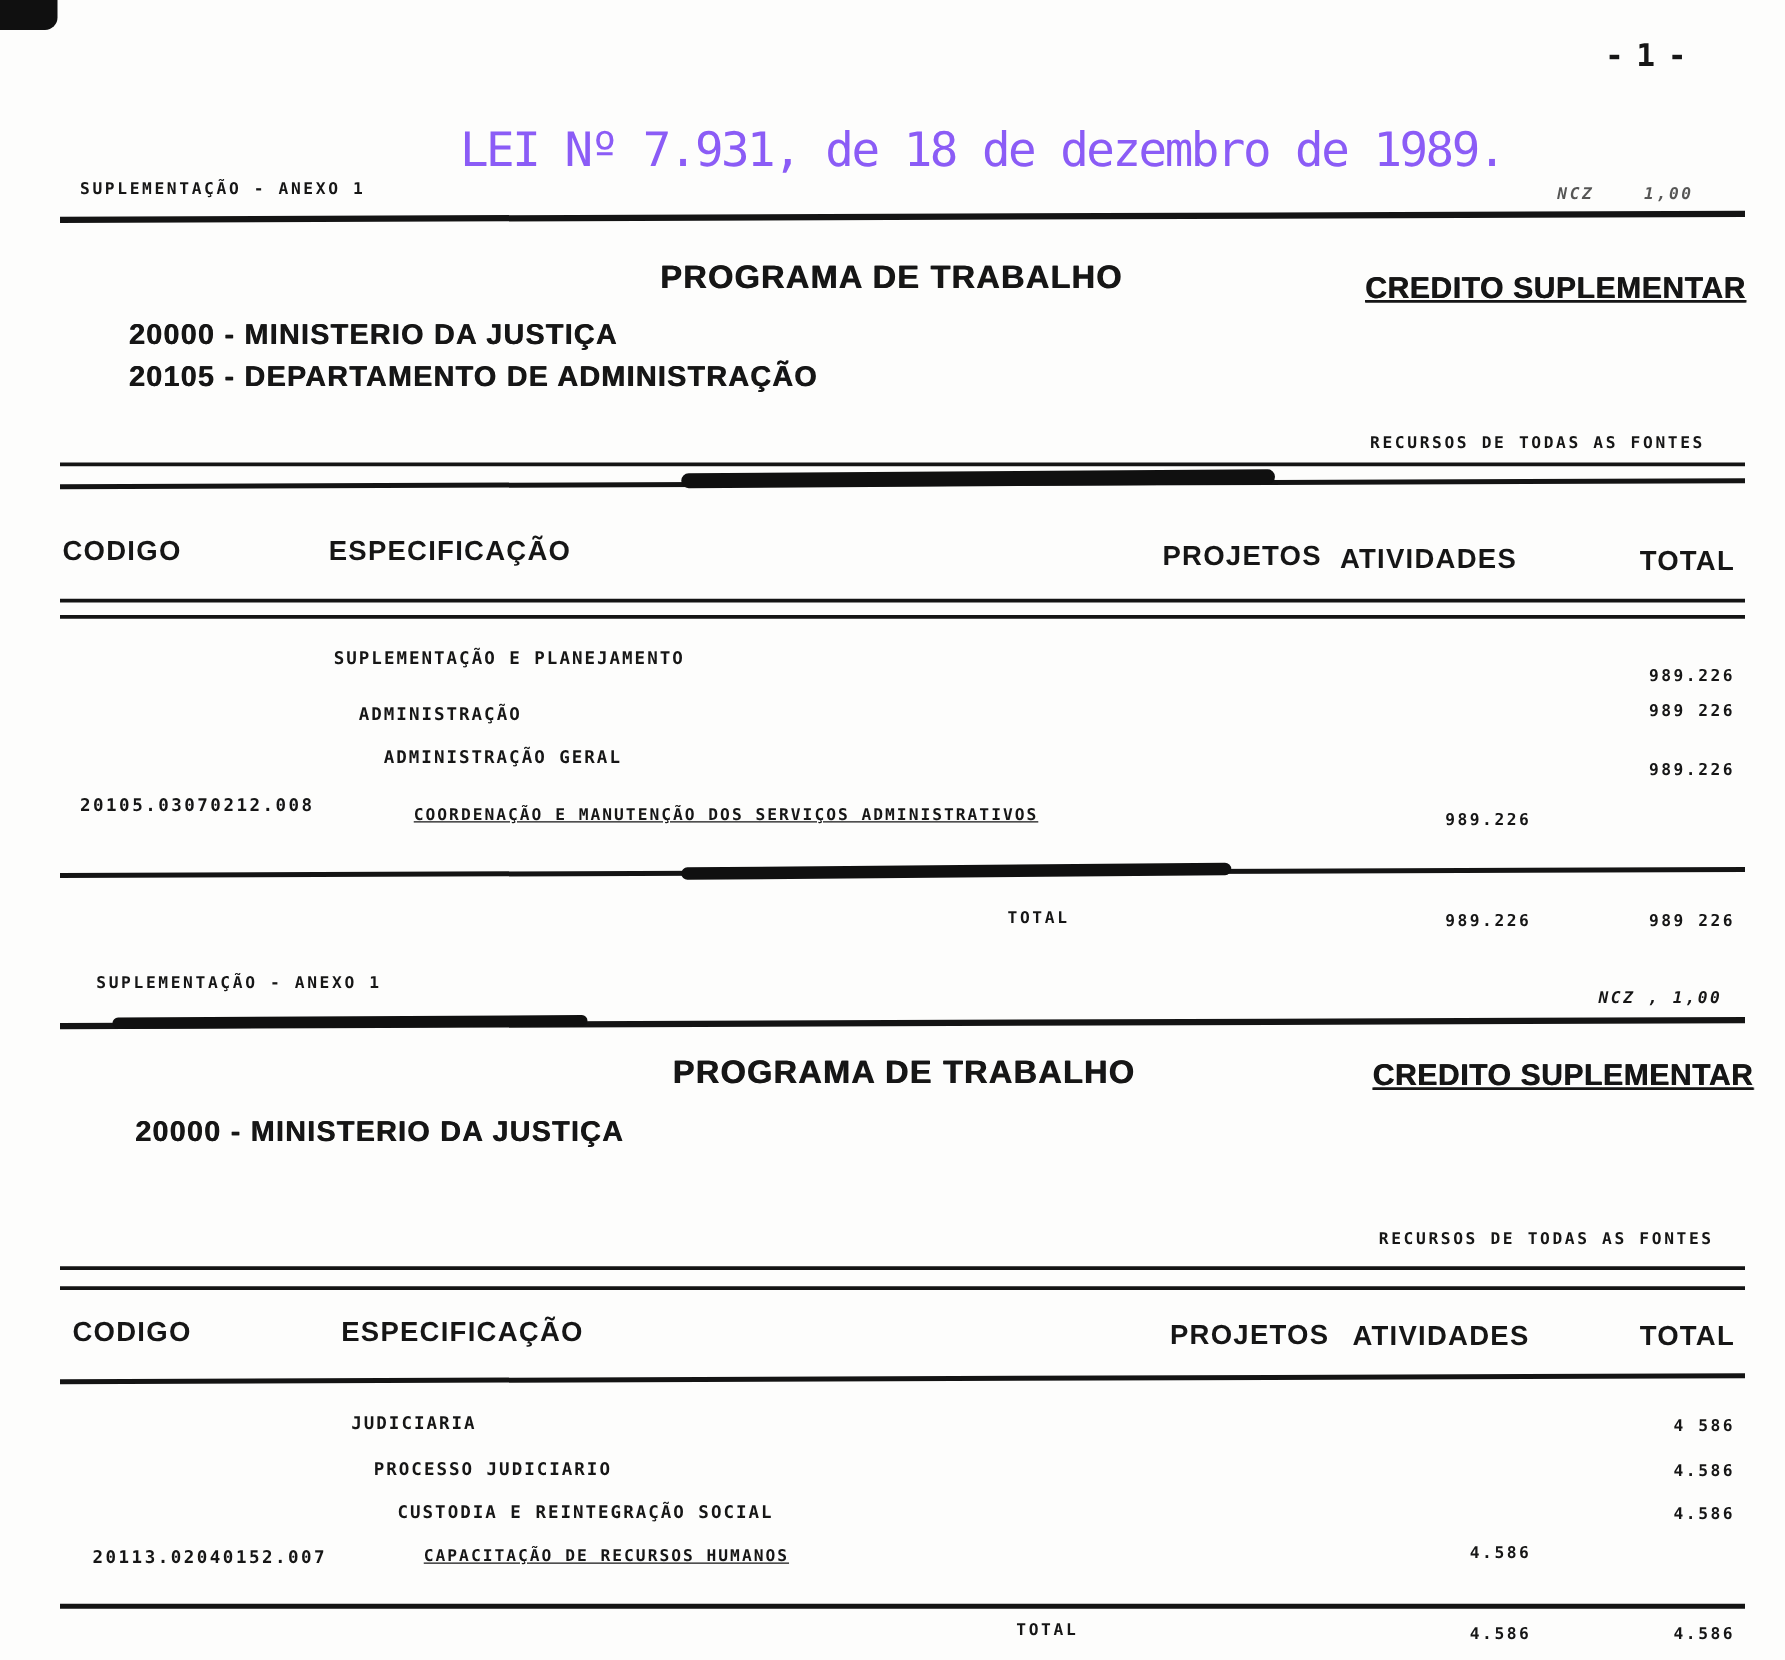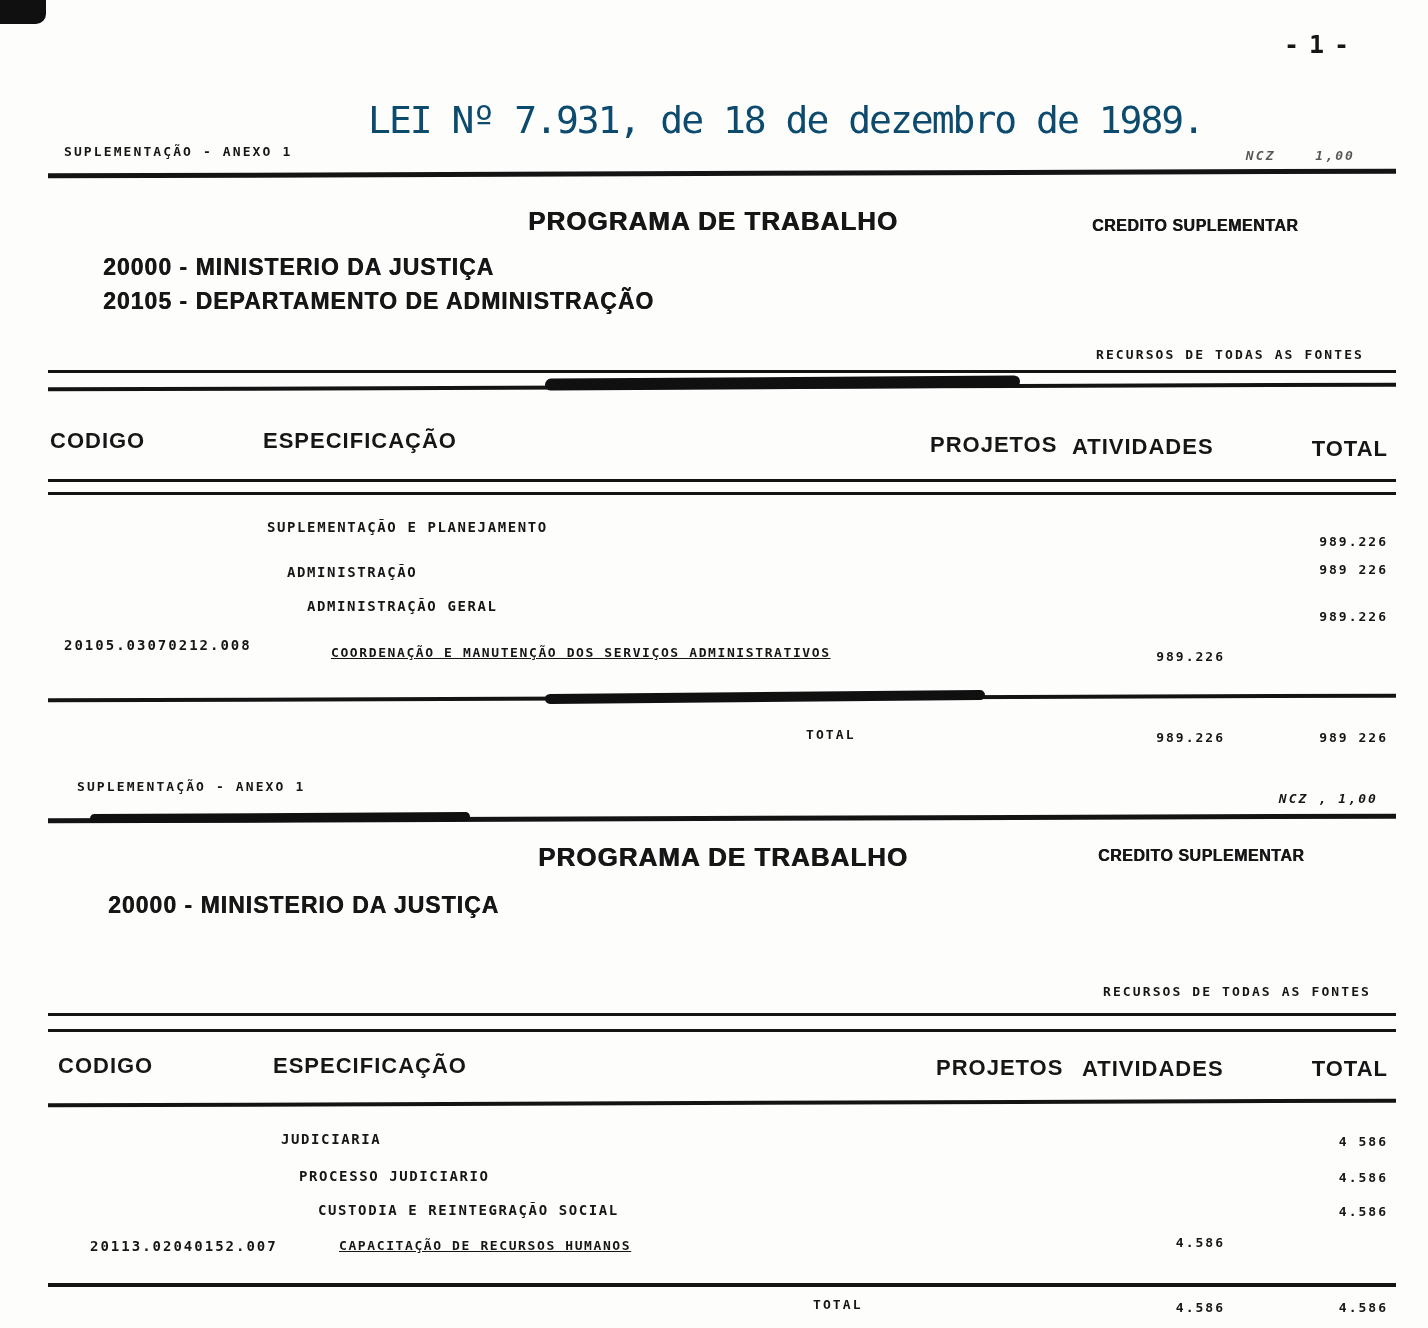--- a/index.html
+++ b/index.html
@@ -2,29 +2,29 @@
 <html><head>
 <meta charset="utf-8">
 <style>
   * { margin:0; padding:0; box-sizing:border-box; }
   html,body { width:1428px; height:1328px; }
   body { background:#fdfdfc; }
   .page { position:relative; width:1428px; height:1328px; background:#fdfdfc; color:#161616; overflow:hidden; }
   .abs { position:absolute; }
   .mono { font-family:"DejaVu Sans Mono", monospace; font-weight:bold; }
   .sans { font-family:"Liberation Sans", sans-serif; font-weight:bold; }
-  .title { font-family:"DejaVu Sans Mono", monospace; font-weight:normal; font-size:38px; letter-spacing:-2px; color:#0c4a6e; }
+  .title { font-family:"DejaVu Sans Mono", monospace; font-weight:normal; font-size:38px; letter-spacing:-2px; color:#8b5cf6; }
   .pagenum { font-family:"DejaVu Sans Mono", monospace; font-weight:bold; font-size:25px; letter-spacing:10px; }
   .lbl { font-size:13px; letter-spacing:2.1px; }
   .num { font-size:13px; letter-spacing:2px; text-align:right; }
   .rowtxt { font-size:14px; letter-spacing:1.6px; }
   .rowtxt-sm { font-size:13px; letter-spacing:1.6px;text-decoration:underline; }
   .code { font-size:14px; letter-spacing:2px; }
   .h-prog { font-size:26px; letter-spacing:1px; text-shadow:0.6px 0 currentColor; }
-  .h-cred { font-size:16px; letter-spacing:0.5px; text-shadow:0.5px 0 currentColor; }
+  .h-cred { font-size:24px; letter-spacing:0.5px; text-shadow:0.5px 0 currentColor;text-decoration:underline; }
   .h-org  { font-size:23px; letter-spacing:1px; text-shadow:0.5px 0 currentColor;margin-left:45px; }
   .h-col  { font-size:22px; letter-spacing:1px; }
   .col-total { right:40px; }
   .col-ativ  { right:203px; }
   .pre { white-space:pre;font-style:italic; }
   .faded { opacity:.72; }
   .rule { position:absolute; left:48px; width:1348px; background:#141414; }
   .blob { position:absolute; background:#101010; border-radius:8px; }
   .tilt { transform:rotate(-0.2deg); }
   .overprint { display:inline-block; font-size:26px; letter-spacing:1.5px; font-weight:bold;
@@ -119,21 +119,21 @@
 
     <div class="abs mono rowtxt" style="left:281px;top:1131px;">JUDICIARIA</div>
     <div class="abs mono num col-total" style="top:1134px;">4 586</div>
 
     <div class="abs mono rowtxt" style="left:299px;top:1168px;">PROCESSO JUDICIARIO</div>
     <div class="abs mono num col-total" style="top:1170px;">4.586</div>
 
     <div class="abs mono rowtxt" style="left:318px;top:1202px;">CUSTODIA E REINTEGRAÇÃO SOCIAL</div>
     <div class="abs mono num col-total" style="top:1204px;">4.586</div>
 
-    <div class="abs mono code" style="left:74px;top:1238px;margin-left:16px;">20113.02040152.007</div>
+    <div class="abs mono code" style="left:74px;top:1238px;">20113.02040152.007</div>
     <div class="abs mono rowtxt-sm" style="left:339px;top:1238px;">CAPACITAÇÃO DE RECURSOS HUMANOS</div>
     <div class="abs mono num col-ativ" style="top:1235px;">4.586</div>
 
     <div class="rule" style="top:1283px;height:4px;"></div>
 
     <div class="abs mono lbl" style="left:813px;top:1297px;">TOTAL</div>
     <div class="abs mono num col-ativ" style="top:1300px;">4.586</div>
     <div class="abs mono num col-total" style="top:1300px;">4.586</div>
   </div>
 

